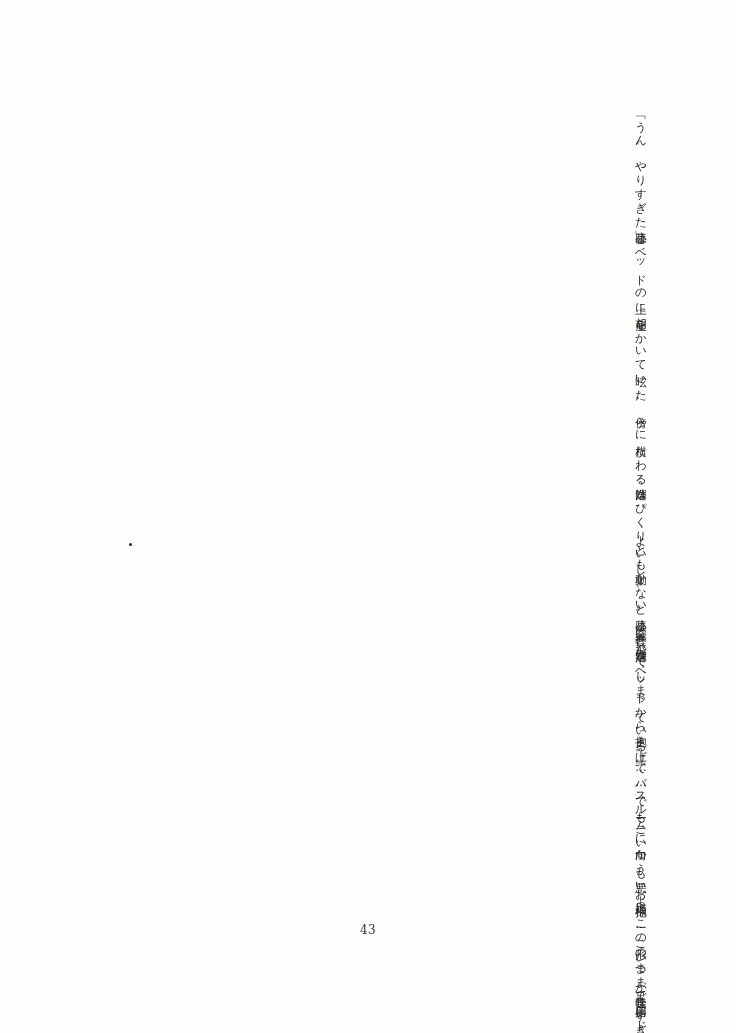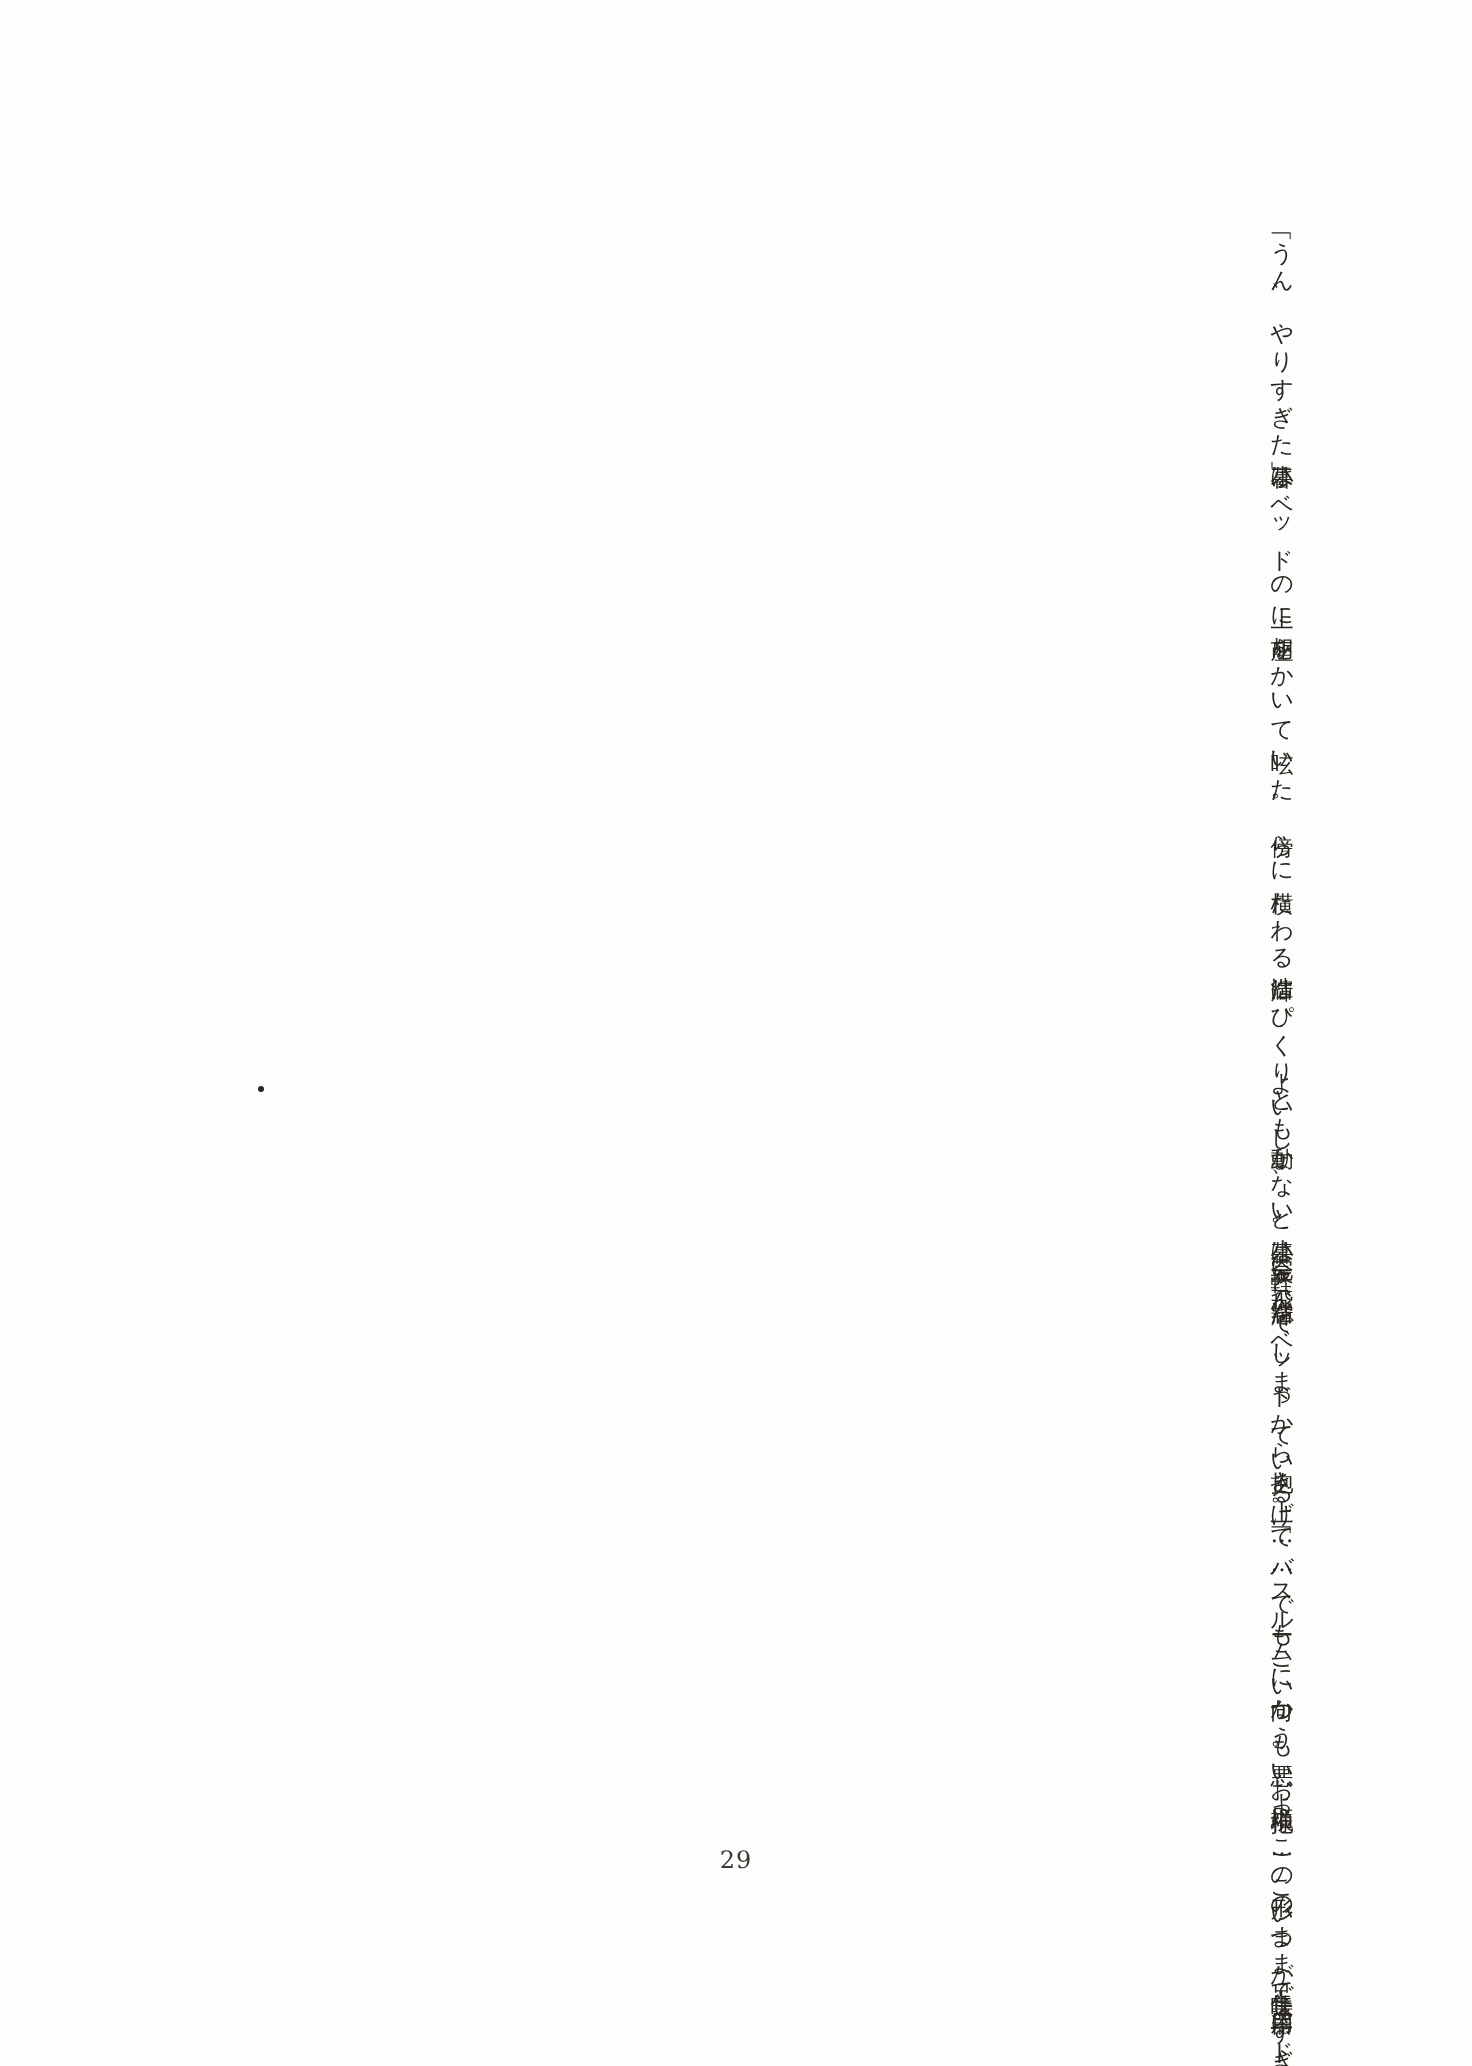--- a/index.html
+++ b/index.html
@@ -98,15 +98,15 @@
     </div>
 
   <div class="bullet-dot"></div>
 
   <div class="block-bottom vtext">
       <div class="line">よいしょ、と小暮は軽々と浩輝をベッドから抱き上げて</div>
       <div class="line">バスルームに向かう。</div>
       <div class="line">お姫様抱っこの形のまま足で器用にドアを開け、浩輝を</div>
     </div>
 
-  <div class="page-number">29</div>
+  <div class="page-number">43</div>
 
 </div>
 
 </body></html>

